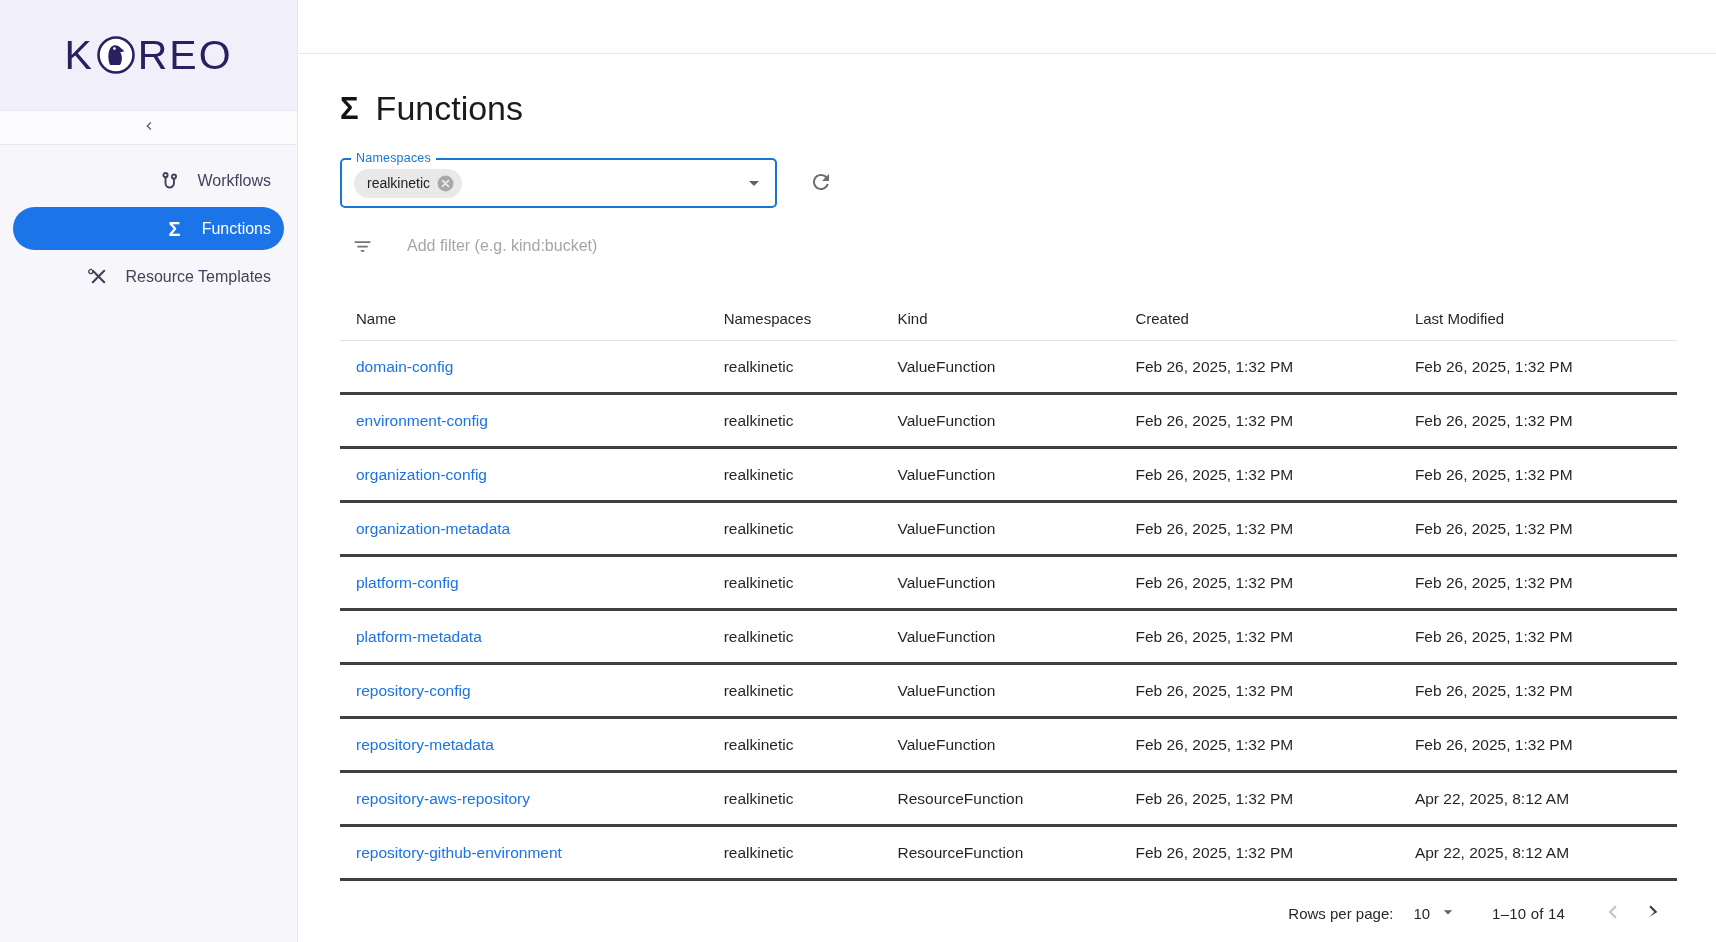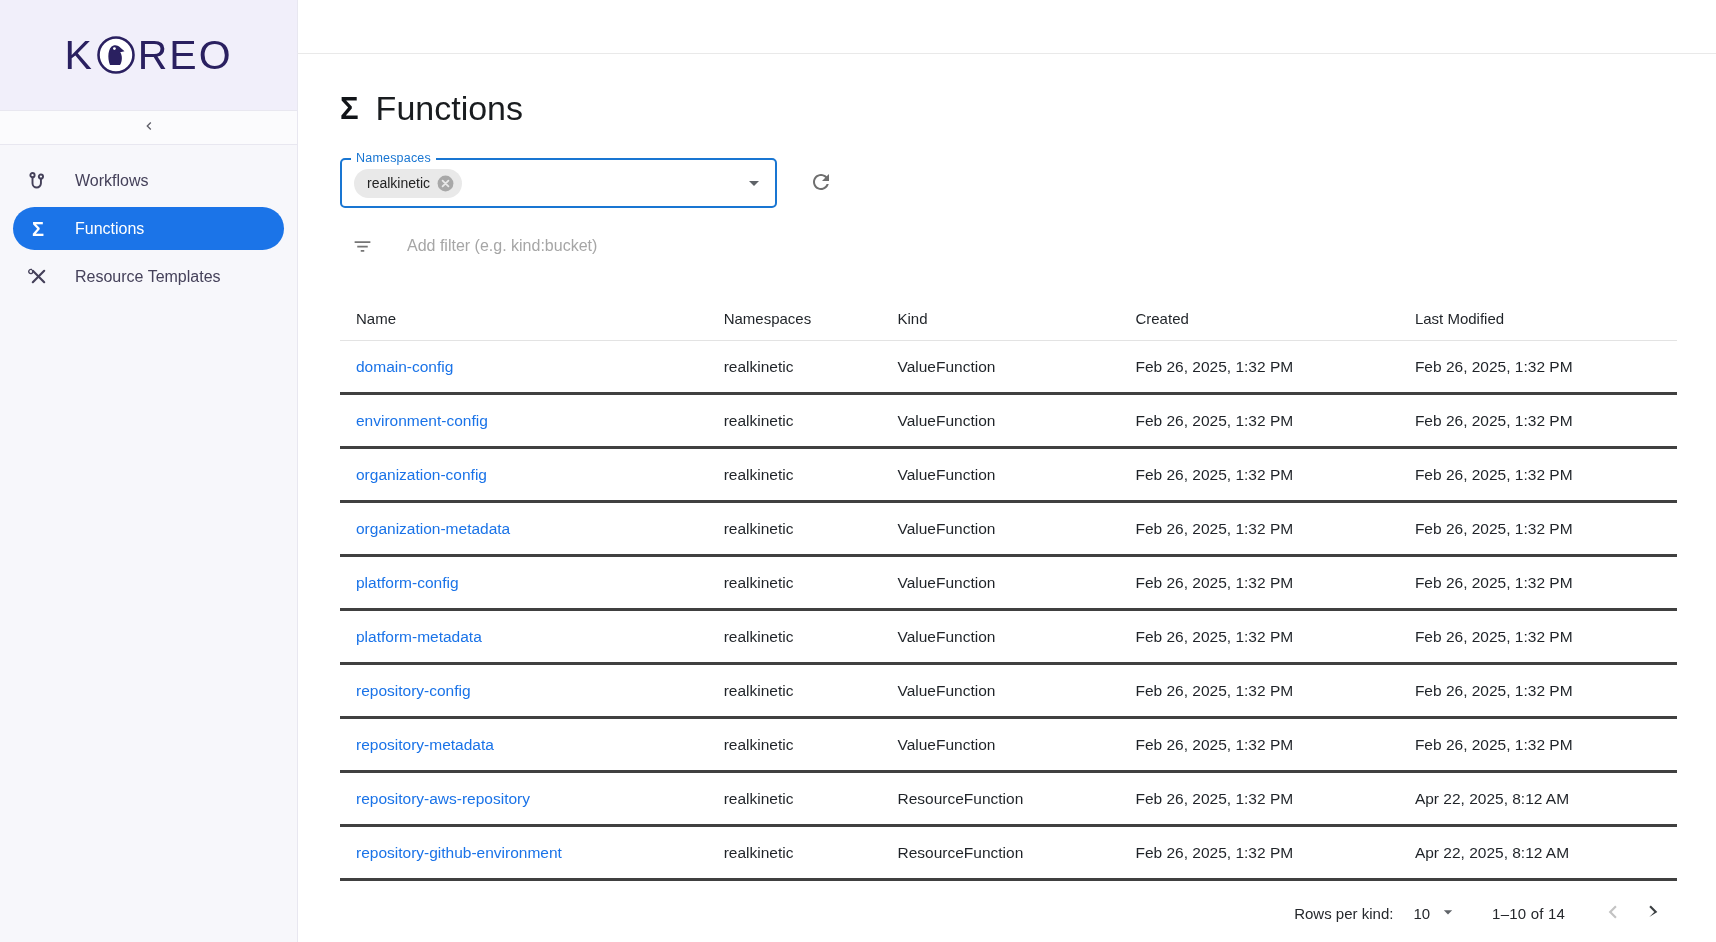--- a/index.html
+++ b/index.html
@@ -10,22 +10,22 @@
   }
   
   .sidebar{width:298px;min-width:298px;height:942px;background:#f7f7fb;
     border-right:1px solid #e8e7f0;box-sizing:border-box;display:flex;flex-direction:column;}
   .logo-block{height:110px;background:#f1effa;display:flex;align-items:center;justify-content:center;}
   .logo{display:flex;align-items:center;color:var(--logo,#2a2060);font-size:41px;font-weight:300;letter-spacing:2px;line-height:1;}
   .logo .o-icon{margin:0 1px;display:flex;}
   .collapse-band{height:33px;background:#fbfbfd;border-top:1px solid #e8e7f0;border-bottom:1px solid #e8e7f0;
     display:flex;align-items:center;justify-content:center;cursor:pointer;}
   nav{padding:14px 13px;display:flex;flex-direction:column;gap:5px;}
-  .nav-item{height:43px;display:flex;align-items:center;gap:25px;padding:0 13px;border-radius:22px;
-    color:#45415a;font-size:16px;cursor:pointer;box-sizing:border-box;}
+  .nav-item{height:43px;display:flex;align-items:center;gap:15px;padding:0 13px;border-radius:22px;
+    color:#45415a;font-size:16px;cursor:pointer;box-sizing:border-box;justify-content:flex-end;}
   .nav-item .ic{width:24px;display:flex;justify-content:center;align-items:center;}
   .nav-item.selected{background:var(--accent,#1b74e8);color:#fff;}
   .sigma-glyph{font-weight:700;font-size:20px;line-height:1;}
   
   main{flex:1;display:flex;flex-direction:column;box-sizing:border-box;}
   .appbar{height:53px;border-bottom:1px solid #e9e9e9;}
   .content{padding:0 39px 0 42px;}
   .page-title-row{margin-top:30px;display:flex;align-items:center;gap:17px;}
   .title-sigma{font-size:31px;font-weight:700;color:#111418;line-height:1;}
   .page-title{font-size:34px;font-weight:500;color:#191c1f;margin:0;line-height:48px;}
@@ -246,21 +246,21 @@
     <td><a class="fn-link">repository-github-environment</a></td>
     <td>realkinetic</td>
     <td>ResourceFunction</td>
     <td>Feb 26, 2025, 1:32 PM</td>
     <td>Apr 22, 2025, 8:12 AM</td>
   </tr>
 </tbody>
     </table>
 
     <div class="pagination">
-      <span class="pag-label">Rows per kind:</span>
+      <span class="pag-label">Rows per page:</span>
       <span class="pag-size">
         <span>10</span>
         <span>
           <svg width="20" height="20" viewBox="0 0 24 24">
               <path d="M7 10l5 5 5-5z" fill="#5f6368"></path>
             </svg>
         </span>
       </span>
       <span class="pag-range">1–10 of 14</span>
       <button class="pag-btn prev" aria-disabled="true">

